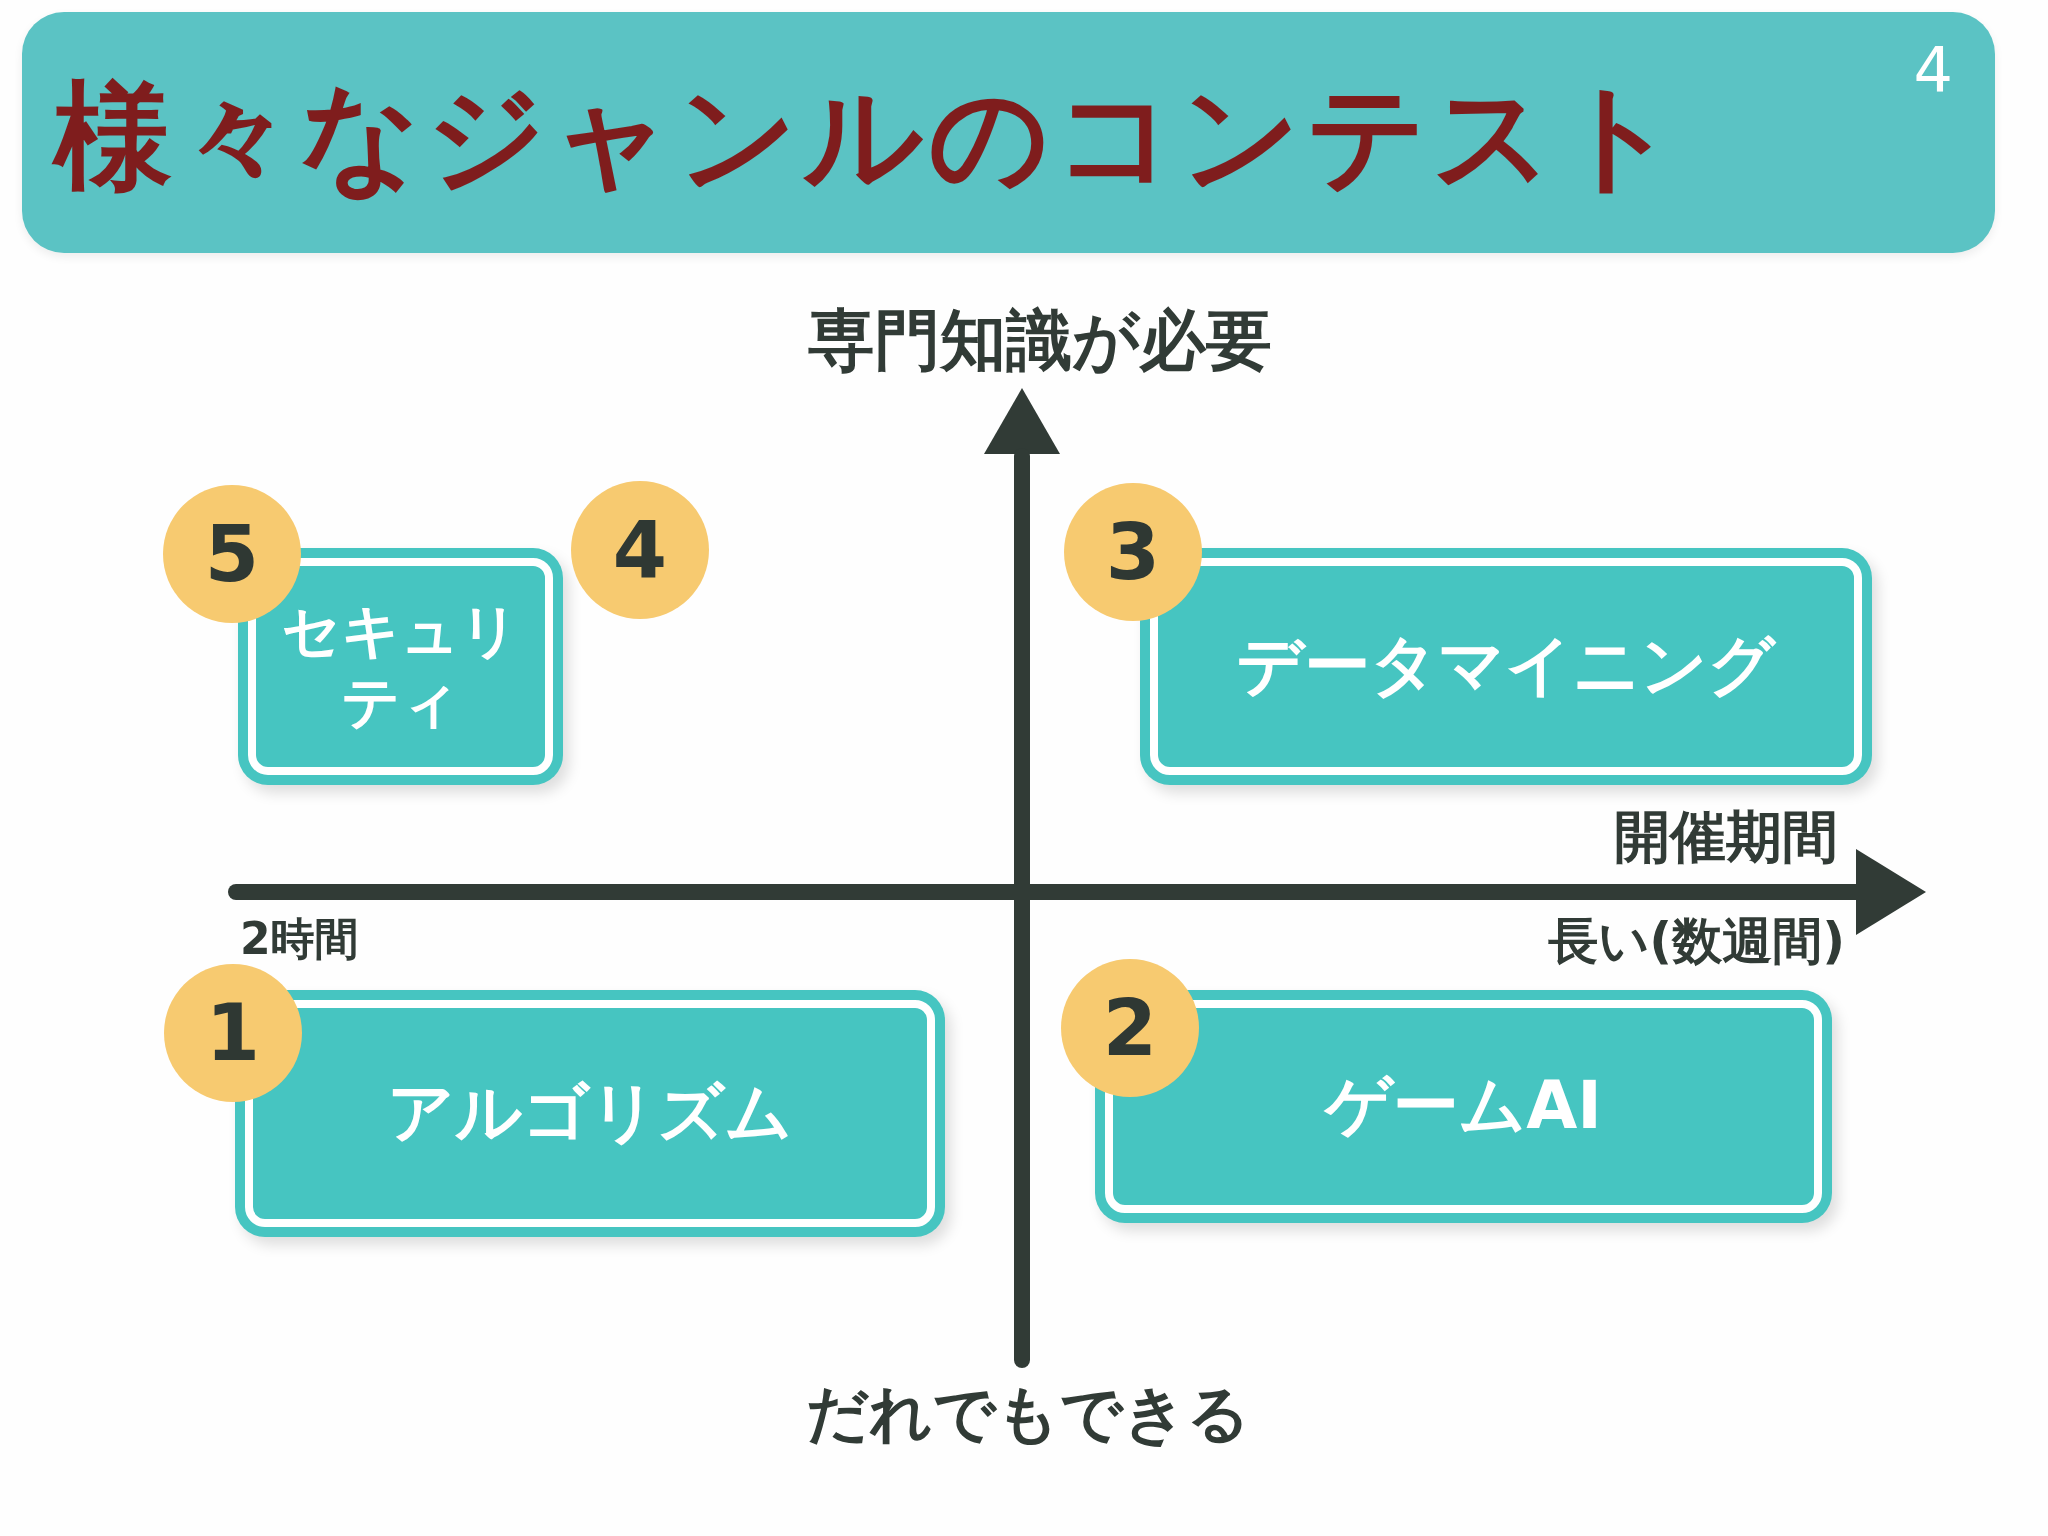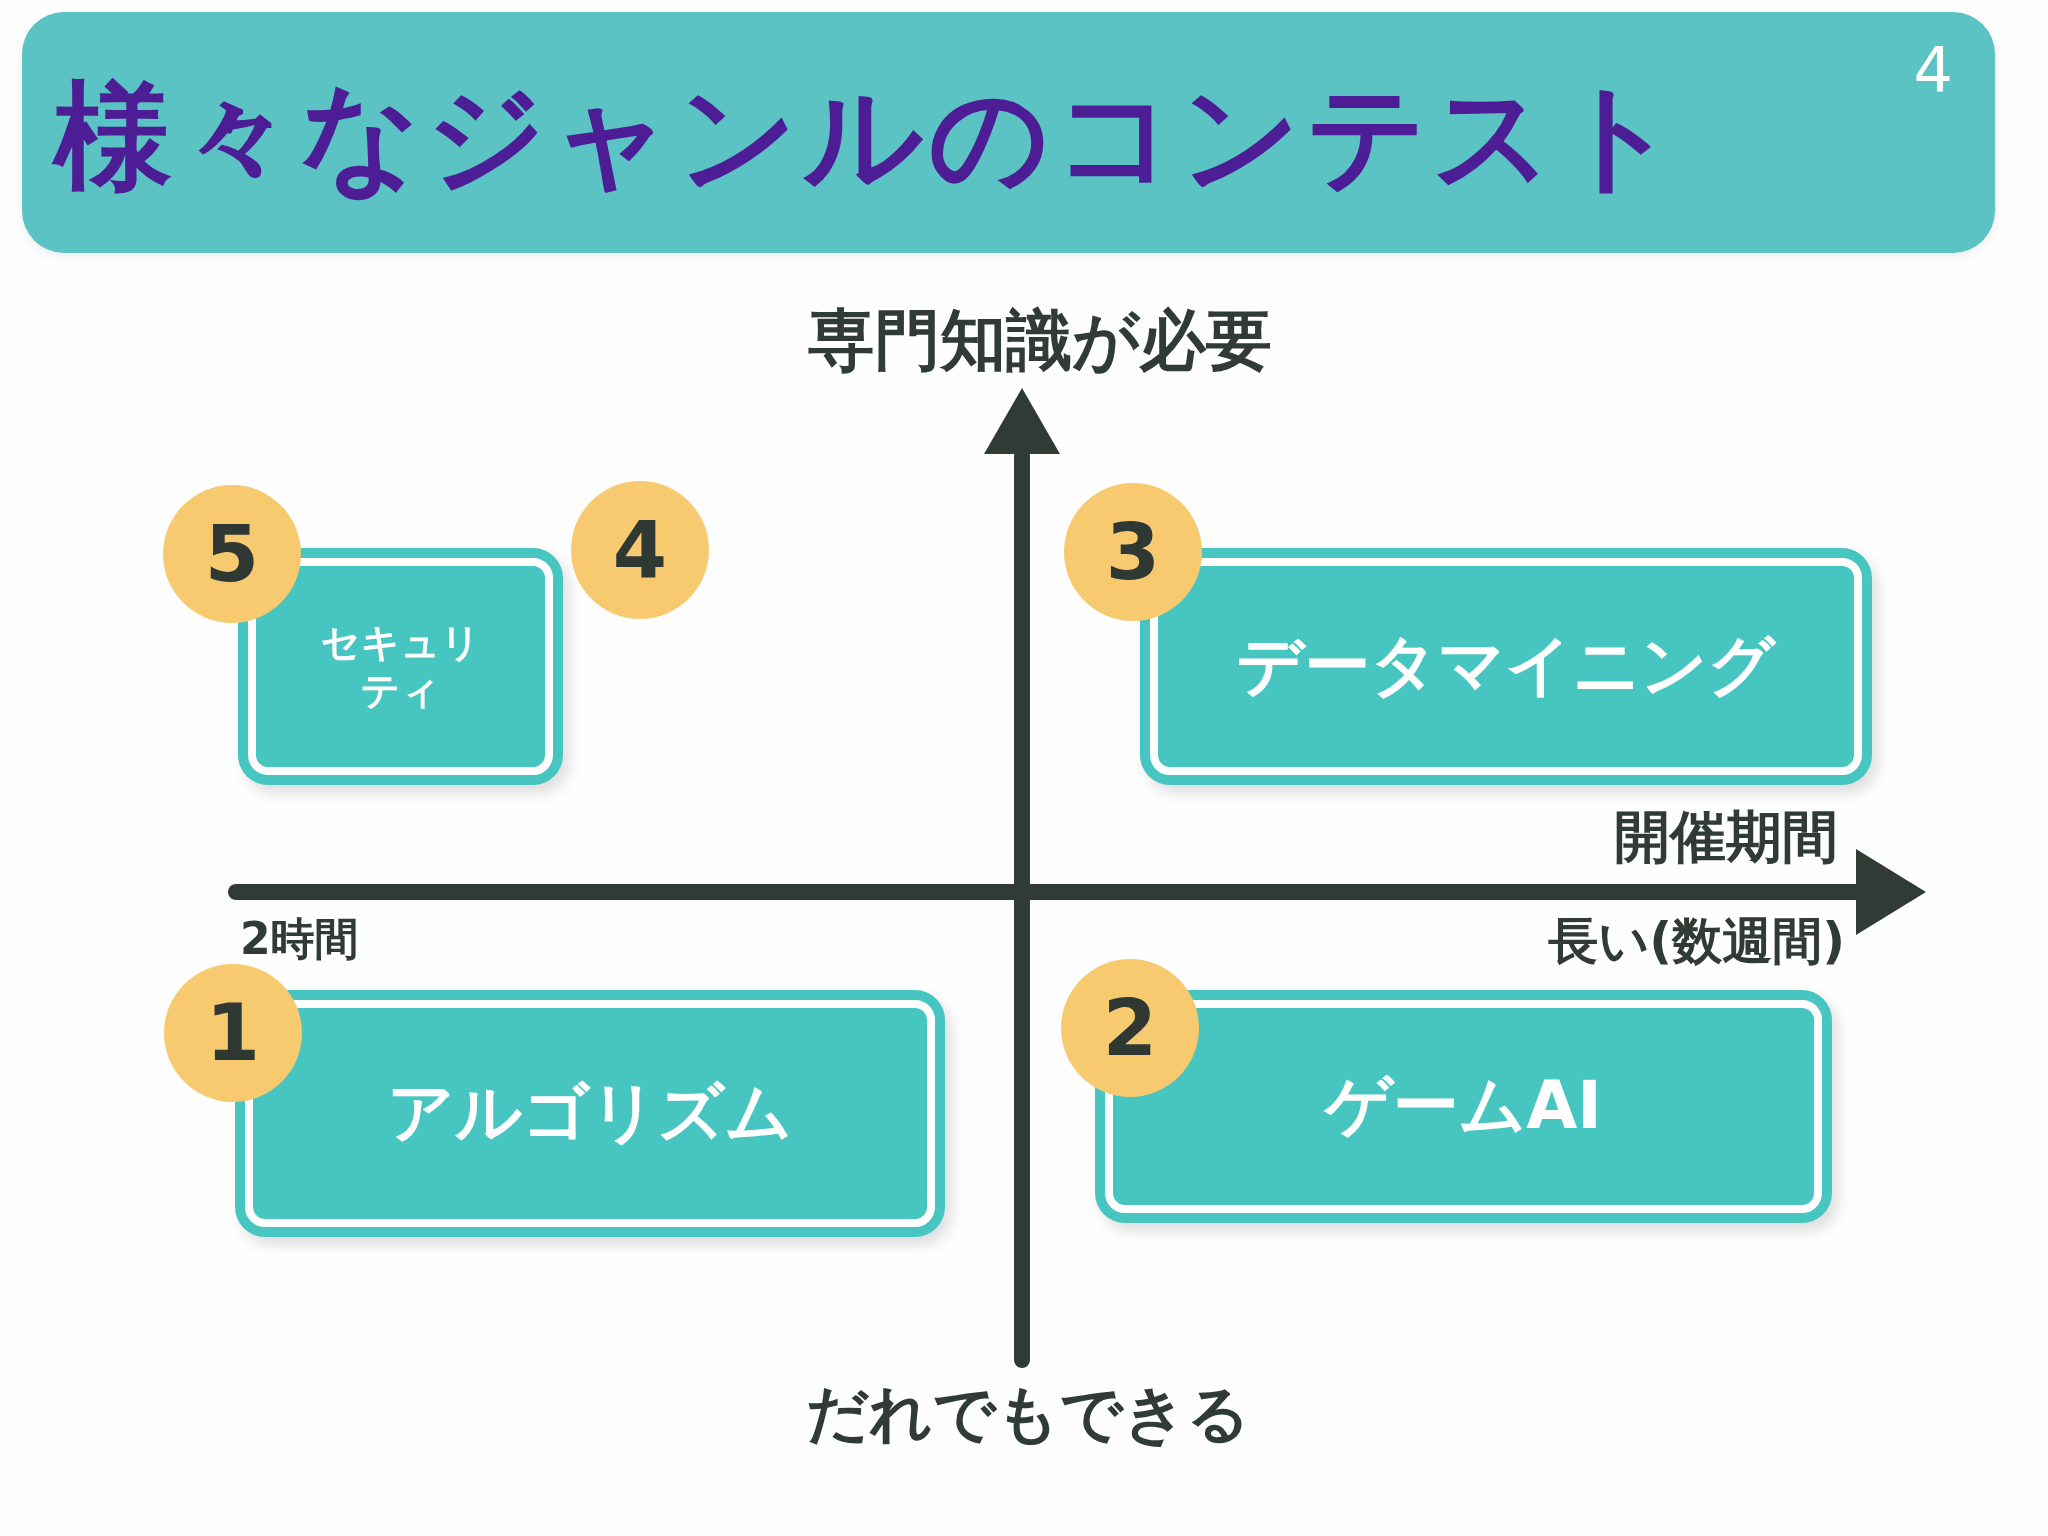--- a/index.html
+++ b/index.html
@@ -21,21 +21,21 @@
     width: 1973px; height: 241px;
     background: #5bc3c4;
     border-radius: 42px;
     box-shadow: 0 4px 10px rgba(0,0,0,0.07);
   }
   .title-text {
     position: absolute;
     left: 32px; top: 46px;
     font-size: 118px;
     letter-spacing: 5px;
-    color: #4c1d95;
+    color: #7f1d1d;
     white-space: nowrap;
   }
   .page-number {
     position: absolute;
     right: 42px; top: 22px;
     font-size: 62px;
     font-weight: normal;
     color: #ffffff;
   }
 
@@ -101,21 +101,21 @@
     text-align: center;
     color: #ffffff;
     white-space: pre-line;
     line-height: 1.22;
   }
   .box-security    { left: 238px;  top: 548px; width: 325px; height: 237px; }
   .box-server      { left: 602px;  top: 548px; width: 328px; height: 237px; }
   .box-mining      { left: 1100px; top: 548px; width: 732px; height: 237px; margin-left: 40px; }
   .box-algorithm   { left: 235px;  top: 990px; width: 710px; height: 247px; }
   .box-gameai      { left: 1095px; top: 990px; width: 737px; height: 233px; }
-  .box-security  .contest-label, .box-server .contest-label { font-size: 39px; }
+  .box-security  .contest-label, .box-server .contest-label { font-size: 58px; }
   .box-mining    .contest-label,
   .box-algorithm .contest-label,
   .box-gameai    .contest-label { font-size: 66px; }
 
   
   .badge {
     position: absolute;
     width: 138px; height: 138px;
     border-radius: 50%;
     background: #f7ca70;

